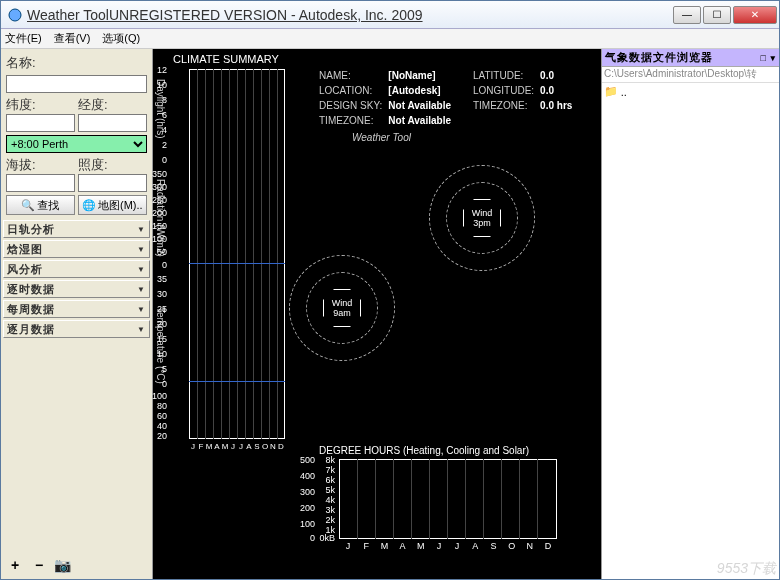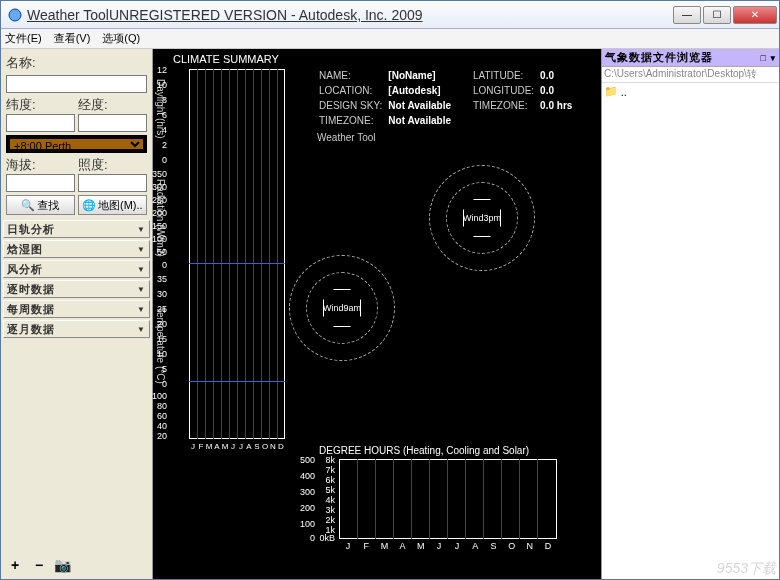--- a/index.html
+++ b/index.html
@@ -15,21 +15,21 @@
 .menubar span { cursor: default; }
 .content { flex: 1; display: flex; min-height: 0; }
 .left { width: 152px; background: #ece9d8; border-right: 1px solid #999; display: flex; flex-direction: column; padding: 2px; gap: 2px; overflow: hidden; }
 .panel-header { background: #ece9d8; border: 1px solid #fff; border-right-color:#888; border-bottom-color:#888; height: 18px; display: flex; align-items: center; padding: 0 3px; font-weight: bold; color: #333; letter-spacing: 1px; }
 .panel-header .arrow { margin-left: auto; font-size: 8px; }
 .geo-body { background: #ece9d8; padding: 3px; display: flex; flex-direction: column; gap: 3px; }
 .lbl { color: #333; font-size: 13px; }
 .inp { width: 100%; height: 18px; border: 1px solid #7a7a7a; background: #fff; padding: 0 2px; }
 .row2 { display: flex; gap: 3px; }
 .row2 > div { flex: 1; }
-.sel { width: 100%; height: 18px; border: 4px solid #000000; background: #a16207; font-size: 11px; }
+.sel { width: 100%; height: 18px; border: 1px solid #000000; background: #86efac; font-size: 11px; }
 .btnrow { display: flex; gap: 3px; }
 .btn { flex: 1; height: 20px; border: 1px solid #888; background: linear-gradient(#fff,#ddd); font-size: 11px; display: flex; align-items: center; justify-content: center; gap: 2px; }
 .zoomrow { display: flex; gap: 6px; padding: 3px; align-items: center; margin-top: auto; }
 .zoombtn { width: 18px; height: 18px; display: flex; align-items: center; justify-content: center; font-size: 14px; font-weight: bold; }
 
 .center { flex: 1; background: #000; color: #fff; position: relative; font-family: Tahoma, sans-serif; font-size: 10px; }
 .right { width: 178px; border-left: 1px solid #999; display: flex; flex-direction: column; }
 .right-head { height: 18px; background: #c4b5fd; border-bottom: 1px solid #aaa; display: flex; align-items: center; padding: 0 3px; font-weight: bold; letter-spacing: 1px; }
 .right-head .sq { margin-left: auto; font-size: 9px; }
 .right-path { height: 16px; background: #fff; color: #888; font-size: 10px; padding: 0 2px; border-bottom: 1px solid #ddd; overflow: hidden; white-space: nowrap; }
@@ -46,25 +46,25 @@
 .vgrid { position: absolute; top: 0; bottom: 0; width: 0; border-left: 1px solid #444; }
 .htick { position: absolute; left: -18px; width: 16px; text-align: right; font-size: 9px; color: #fff; }
 .blue-line { position: absolute; left: 20px; width: 96px; height: 0; border-top: 1px solid #36c; }
 .axis-label { position: absolute; writing-mode: vertical-rl; font-size: 10px; color: #ccc; }
 .months { position: absolute; bottom: -12px; left: 20px; width: 96px; display: flex; font-size: 8px; color: #fff; letter-spacing: 0; }
 .months span { flex: 1; text-align: center; }
 
 .info-block { position: absolute; left: 164px; top: 18px; font-size: 10px; line-height: 13px; }
 .info-block .k { color: #ccc; }
 .info-block .v { color: #fff; font-weight: bold; }
-.info-block .tool { color: #ccc; margin-top: 2px; }
+.info-block .tool { font-style: italic; color: #ccc; margin-top: 2px; margin-left: 35px; }
 
 .wind-zone { position: absolute; left: 160px; top: 110px; width: 250px; height: 260px; }
 .wind { position: absolute; }
-.wind .oct { width: 38px; height: 38px; border: 1px solid #fff; display: flex; align-items: center; justify-content: center; flex-direction: row; font-size: 9px; line-height: 10px; clip-path: polygon(29% 0, 71% 0, 100% 29%, 100% 71%, 71% 100%, 29% 100%, 0 71%, 0 29%); background: #000; }
+.wind .oct { width: 38px; height: 38px; border: 1px solid #fff; display: flex; align-items: center; justify-content: center; flex-direction: column; font-size: 9px; line-height: 10px; clip-path: polygon(29% 0, 71% 0, 100% 29%, 100% 71%, 71% 100%, 29% 100%, 0 71%, 0 29%); background: #000; }
 .wind .ring { position: absolute; border: 1px dashed #aaa; border-radius: 50%; }
 
 .degree-title { position: absolute; left: 166px; top: 396px; font-size: 10px; }
 .degree-chart { position: absolute; left: 144px; top: 410px; width: 264px; height: 92px; }
 .degree-chart .frame { position: absolute; left: 42px; top: 0; width: 218px; height: 80px; border: 1px solid #fff; }
 .dl { position: absolute; left: 0; width: 18px; text-align: right; font-size: 9px; }
 .dr { position: absolute; left: 22px; width: 16px; text-align: right; font-size: 9px; }
 .dmonths { position: absolute; bottom: 0; left: 42px; width: 218px; display: flex; font-size: 9px; }
 .dmonths span { flex: 1; text-align: center; }
 .dvgrid { position: absolute; top:0; bottom:12px; width:0; border-left:1px solid #444; }

